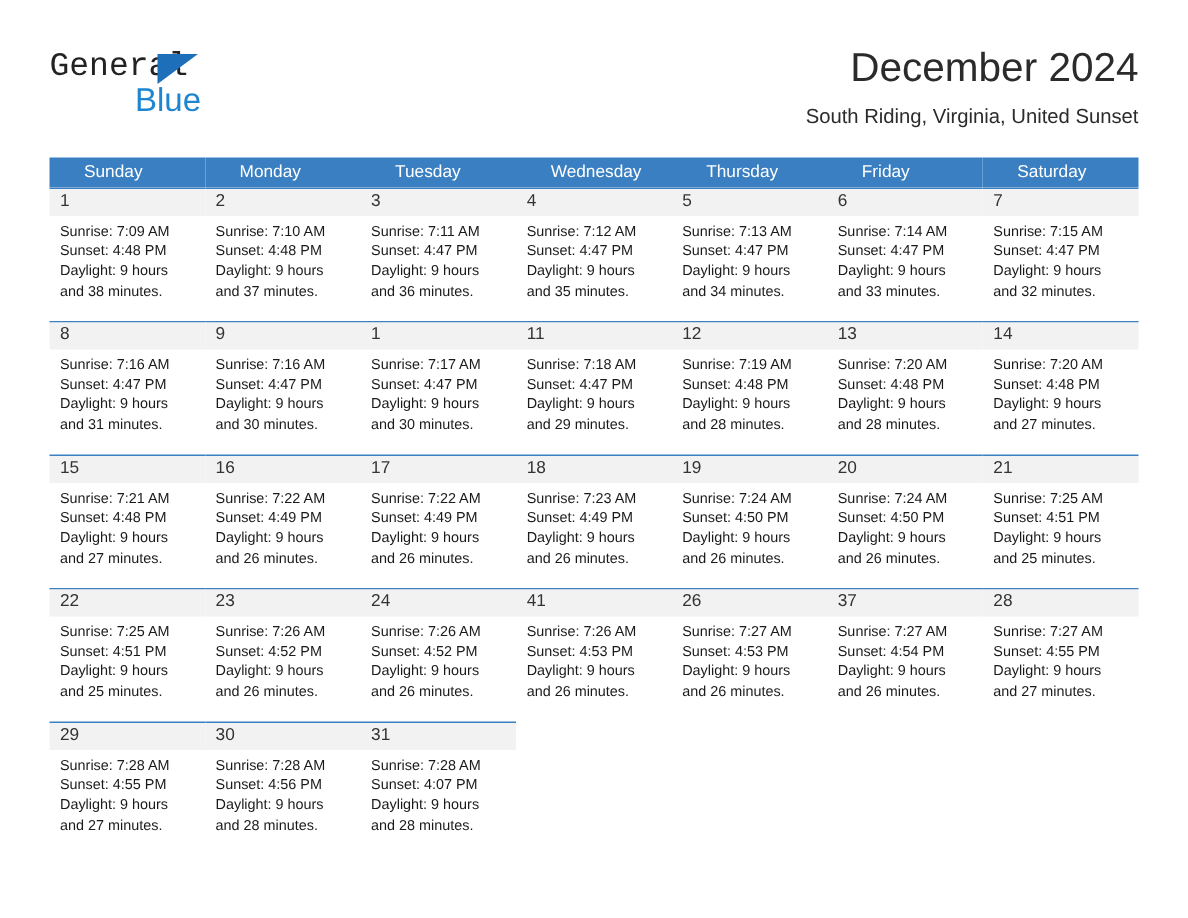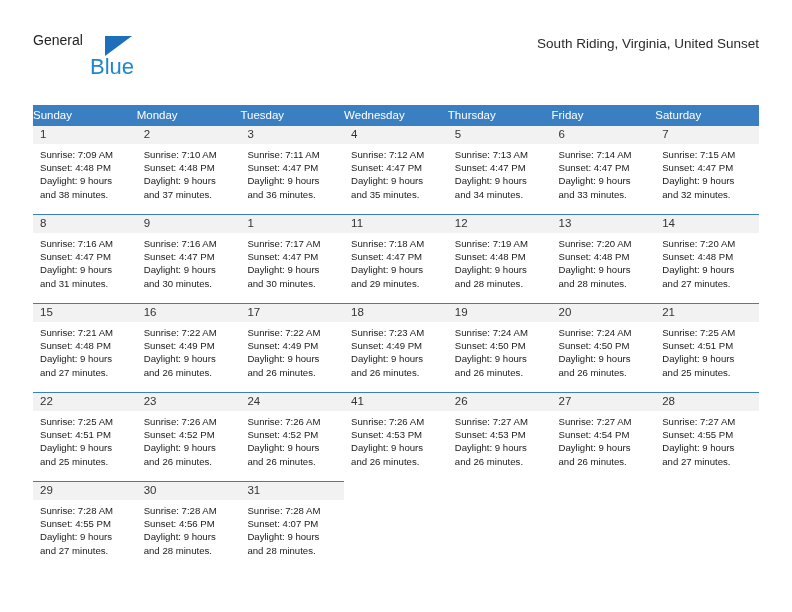--- a/index.html
+++ b/index.html
@@ -33,24 +33,24 @@
     left: 0;
     top: 4px;
     width: 210px;
     height: 58px;
   }
 
   .logo-general {
     position: absolute;
     left: 0;
     top: 0;
-    font-size: 14px;
+    font-size: 22px;
     color: #222222;
     letter-spacing: 0px;
-    font-family: Liberation Sans, sans-serif;
+    font-family: Liberation Mono, monospace;
   }
 
   .logo-triangle {
     position: absolute;
     left: 72px;
     top: 4px;
     width: 0;
     height: 0;
     border-left: 27px solid #1e6fba;
     border-bottom: 20px solid transparent;
@@ -97,21 +97,21 @@
     border-collapse: collapse;
     table-layout: fixed;
   }
 
   .calendar th {
     background: #3a7fc1;
     color: #ffffff;
     font-size: 11.5px;
     font-weight: normal;
     text-align: left;
-    padding: 4px 0 4px 0;
+    padding: 4px 0 4px 23px;
     height: 20px;
     border: none;
   }
 
   .calendar td {
     vertical-align: top;
     padding: 0;
     width: 103.71px;
     height: 89px;
     background: #ffffff;
@@ -159,20 +159,21 @@
 
   <div class="header">
 
     <div class="logo">
       <span class="logo-general">General</span>
       <span class="logo-triangle"></span>
       <span class="logo-blue">Blue</span>
     </div>
 
     <div class="title-block">
+      <div class="month-title">December 2024</div>
       <div class="location">South Riding, Virginia, United Sunset</div>
     </div>
 
   </div>
 
   <table class="calendar">
     <thead>
       <tr>
         <th>Sunday</th>
         <th>Monday</th>
@@ -472,21 +473,21 @@
               <div class="info">
                 <div>Sunrise: 7:27 AM</div>
                 <div>Sunset: 4:53 PM</div>
                 <div>Daylight: 9 hours</div>
                 <div>and 26 minutes.</div>
               </div>
             </div>
           </td>
           <td>
             <div class="cell">
-              <div class="daynum">27</div>
+              <div class="daynum">37</div>
               <div class="info">
                 <div>Sunrise: 7:27 AM</div>
                 <div>Sunset: 4:54 PM</div>
                 <div>Daylight: 9 hours</div>
                 <div>and 26 minutes.</div>
               </div>
             </div>
           </td>
           <td>
             <div class="cell">

